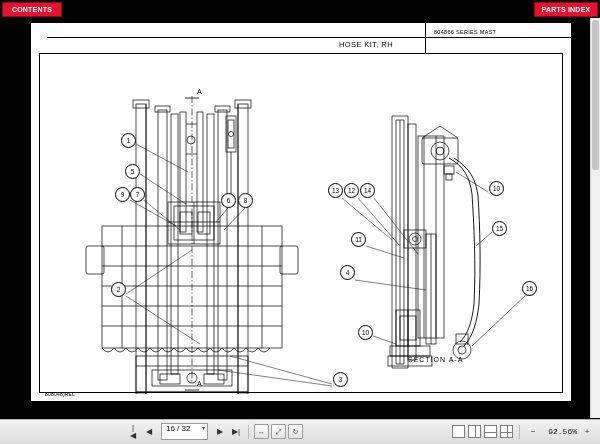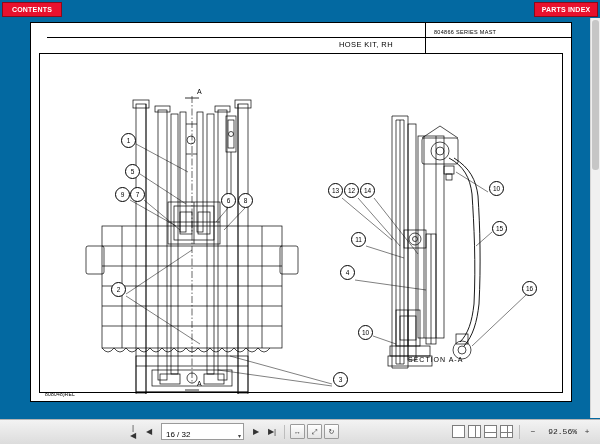--- a/index.html
+++ b/index.html
@@ -12,21 +12,21 @@
     height: 444px;
     font-family: "Liberation Sans", sans-serif;
     overflow: hidden;
     position: relative;
   }
   .page {
     position: absolute;
     left: 0; top: 0;
     width: 600px;
     height: 444px;
-    background: #0369a1;
+    background: #000000;
   }
 
   
   .topbar {
     position: absolute;
     left: 0; top: 0;
     width: 600px;
     height: 18px;
   }
   .tab-red {
@@ -192,27 +192,26 @@
   .tbtn.sq {
     width: 15px;
     height: 15px;
     border: 1px solid #9b9b9b;
     background: linear-gradient(#ffffff, #e4e4e4);
     font-size: 7px;
     border-radius: 1px;
   }
   .pagebox {
     display: flex;
-    align-items: flex-end;
+    align-items: flex-start;
     border: 1px solid #9a9a9a;
     background: #ffffff;
     height: 15px;
     padding: 0 2px;
     margin: 0 3px;
-    gap: 36px;
   }
   .pagebox .pval {
     font-size: 8px;
     color: #000;
     min-width: 34px;
     text-align: left;
     padding-left: 2px;
   }
   .pagebox .caret {
     font-size: 6px;

